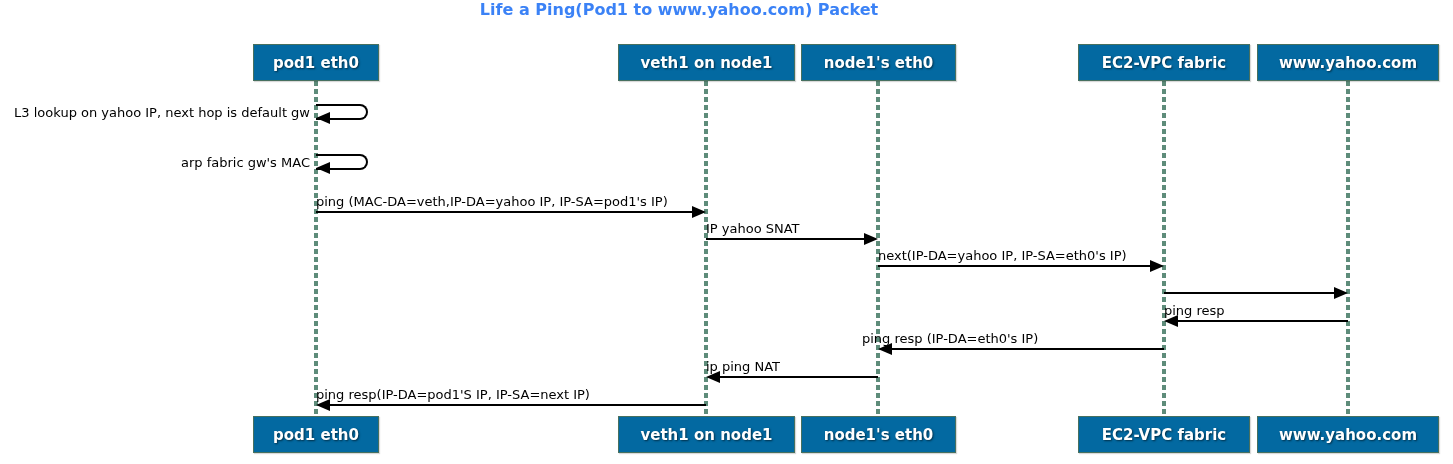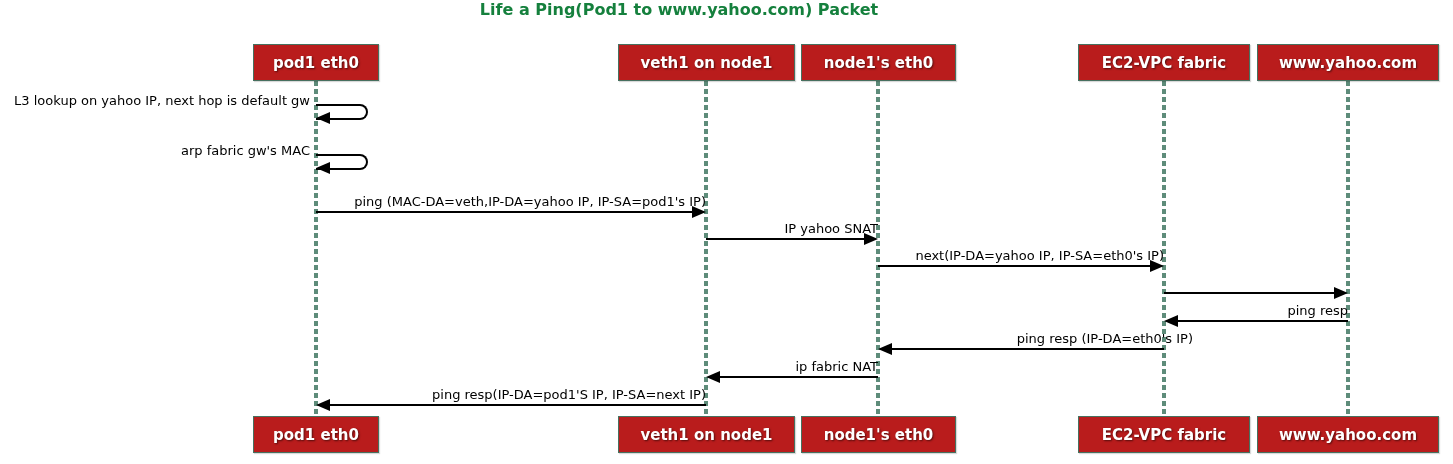--- a/index.html
+++ b/index.html
@@ -5,39 +5,39 @@
   html,body { margin:0; padding:0; background:#ffffff; }
   #diagram {
     position:relative;
     width:1453px; height:464px;
     background:#ffffff;
     font-family:"DejaVu Sans", sans-serif;
     overflow:hidden;
   }
   .title {
     position:absolute; left:0; top:11; width:1358px;
-    text-align:center; font-size:16px; font-weight:bold; color:#15803d;
+    text-align:center; font-size:16px; font-weight:bold; color:#3b82f6;
   }
   .pbox {
     position:absolute; height:37px; box-sizing:border-box;
-    background:#b91c1c; border:1px solid #47705f;
+    background:#0369a1; border:1px solid #47705f;
     color:#ffffff; font-weight:bold; font-size:15px;
     display:flex; align-items:center; justify-content:center;
     text-shadow:1px 1px 2px rgba(0,0,0,0.55);
     box-shadow:1px 1px 1px rgba(0,0,0,0.15);
   }
   .lifeline {
     position:absolute; width:4px; top:81px; height:335px;
     background:repeating-linear-gradient(180deg,#5e8c7a 0px,#5e8c7a 5px,#ffffff 5px,#ffffff 8px);
   }
   .msg-label {
     position:absolute; height:17px; line-height:17px;
-    font-size:13px; color:#000; text-align:right; white-space:nowrap;
+    font-size:13px; color:#000; text-align:left; white-space:nowrap;
   }
-  .self-label { text-align:right; }
+  .self-label { text-align:right;margin-top:12px; }
   .msg-line { position:absolute; height:0; border-top:2px solid #000000; }
   .arr { position:absolute; width:0; height:0; border-top:6px solid transparent; border-bottom:6px solid transparent; }
   .arr-r { border-left:14px solid #000000; }
   .arr-l { border-right:14px solid #000000; }
   .self-loop {
     position:absolute; width:52px; height:16px; box-sizing:border-box;
     border:2px solid #000000; border-left:none;
     border-radius:0 9px 9px 0;
   }
 </style>
@@ -86,25 +86,25 @@
   <div class="msg-line" style="left:878px; top:265px; width:273px;"></div>
   <div class="arr arr-r" style="left:1150px; top:260px;"></div>
 
   <div class="msg-line" style="left:1164px; top:292px; width:171px;"></div>
   <div class="arr arr-r" style="left:1334px; top:287px;"></div>
 
   <div class="msg-label" style="left:1164px; width:184px; top:302px;">ping resp</div>
   <div class="msg-line" style="left:1178px; top:320px; width:170px;"></div>
   <div class="arr arr-l" style="left:1164px; top:315px;"></div>
 
-  <div class="msg-label" style="left:907px; width:286px; top:330px;">ping resp (IP-DA=eth0's IP)</div>
+  <div class="msg-label" style="left:862px; width:286px; top:330px;">ping resp (IP-DA=eth0's IP)</div>
   <div class="msg-line" style="left:892px; top:348px; width:272px;"></div>
   <div class="arr arr-l" style="left:878px; top:343px;"></div>
 
-  <div class="msg-label" style="left:706px; width:172px; top:358px;">ip fabric NAT</div>
+  <div class="msg-label" style="left:706px; width:172px; top:358px;">ip ping NAT</div>
   <div class="msg-line" style="left:720px; top:376px; width:158px;"></div>
   <div class="arr arr-l" style="left:706px; top:371px;"></div>
 
   <div class="msg-label" style="left:316px; width:390px; top:386px;">ping resp(IP-DA=pod1'S IP, IP-SA=next IP)</div>
   <div class="msg-line" style="left:330px; top:404px; width:376px;"></div>
   <div class="arr arr-l" style="left:316px; top:399px;"></div>
 
 </div>
 
 </body></html>

